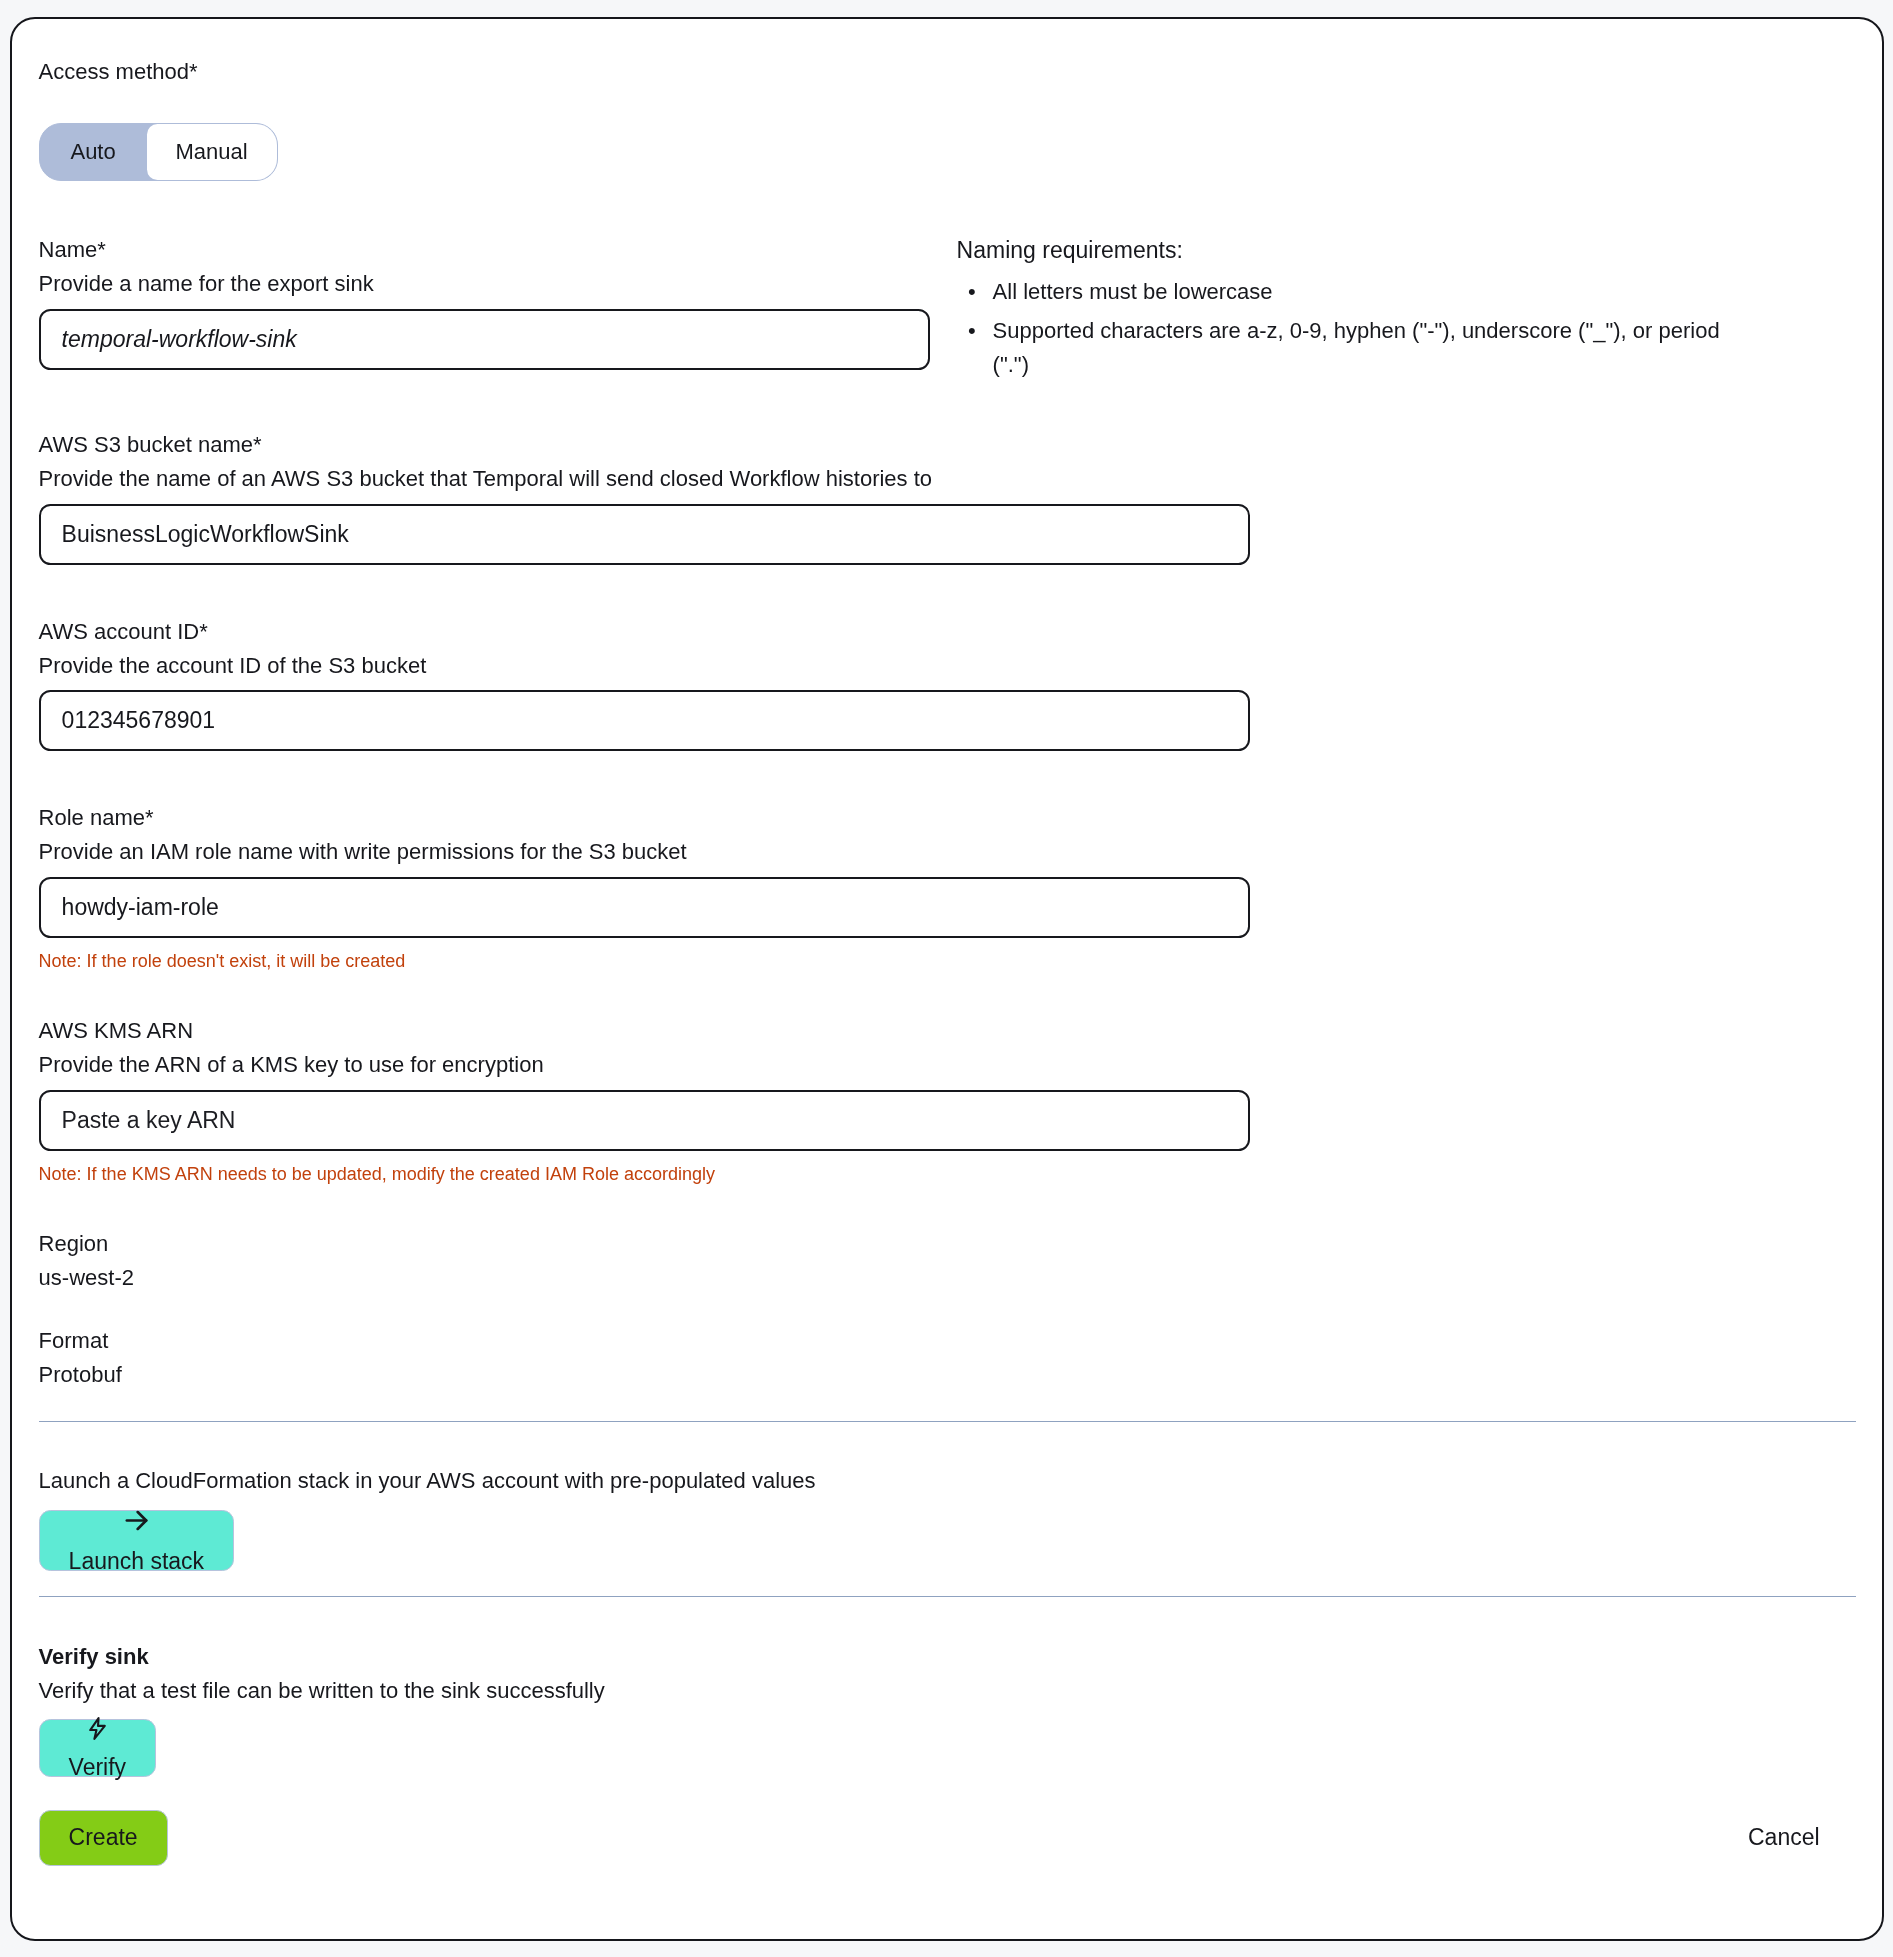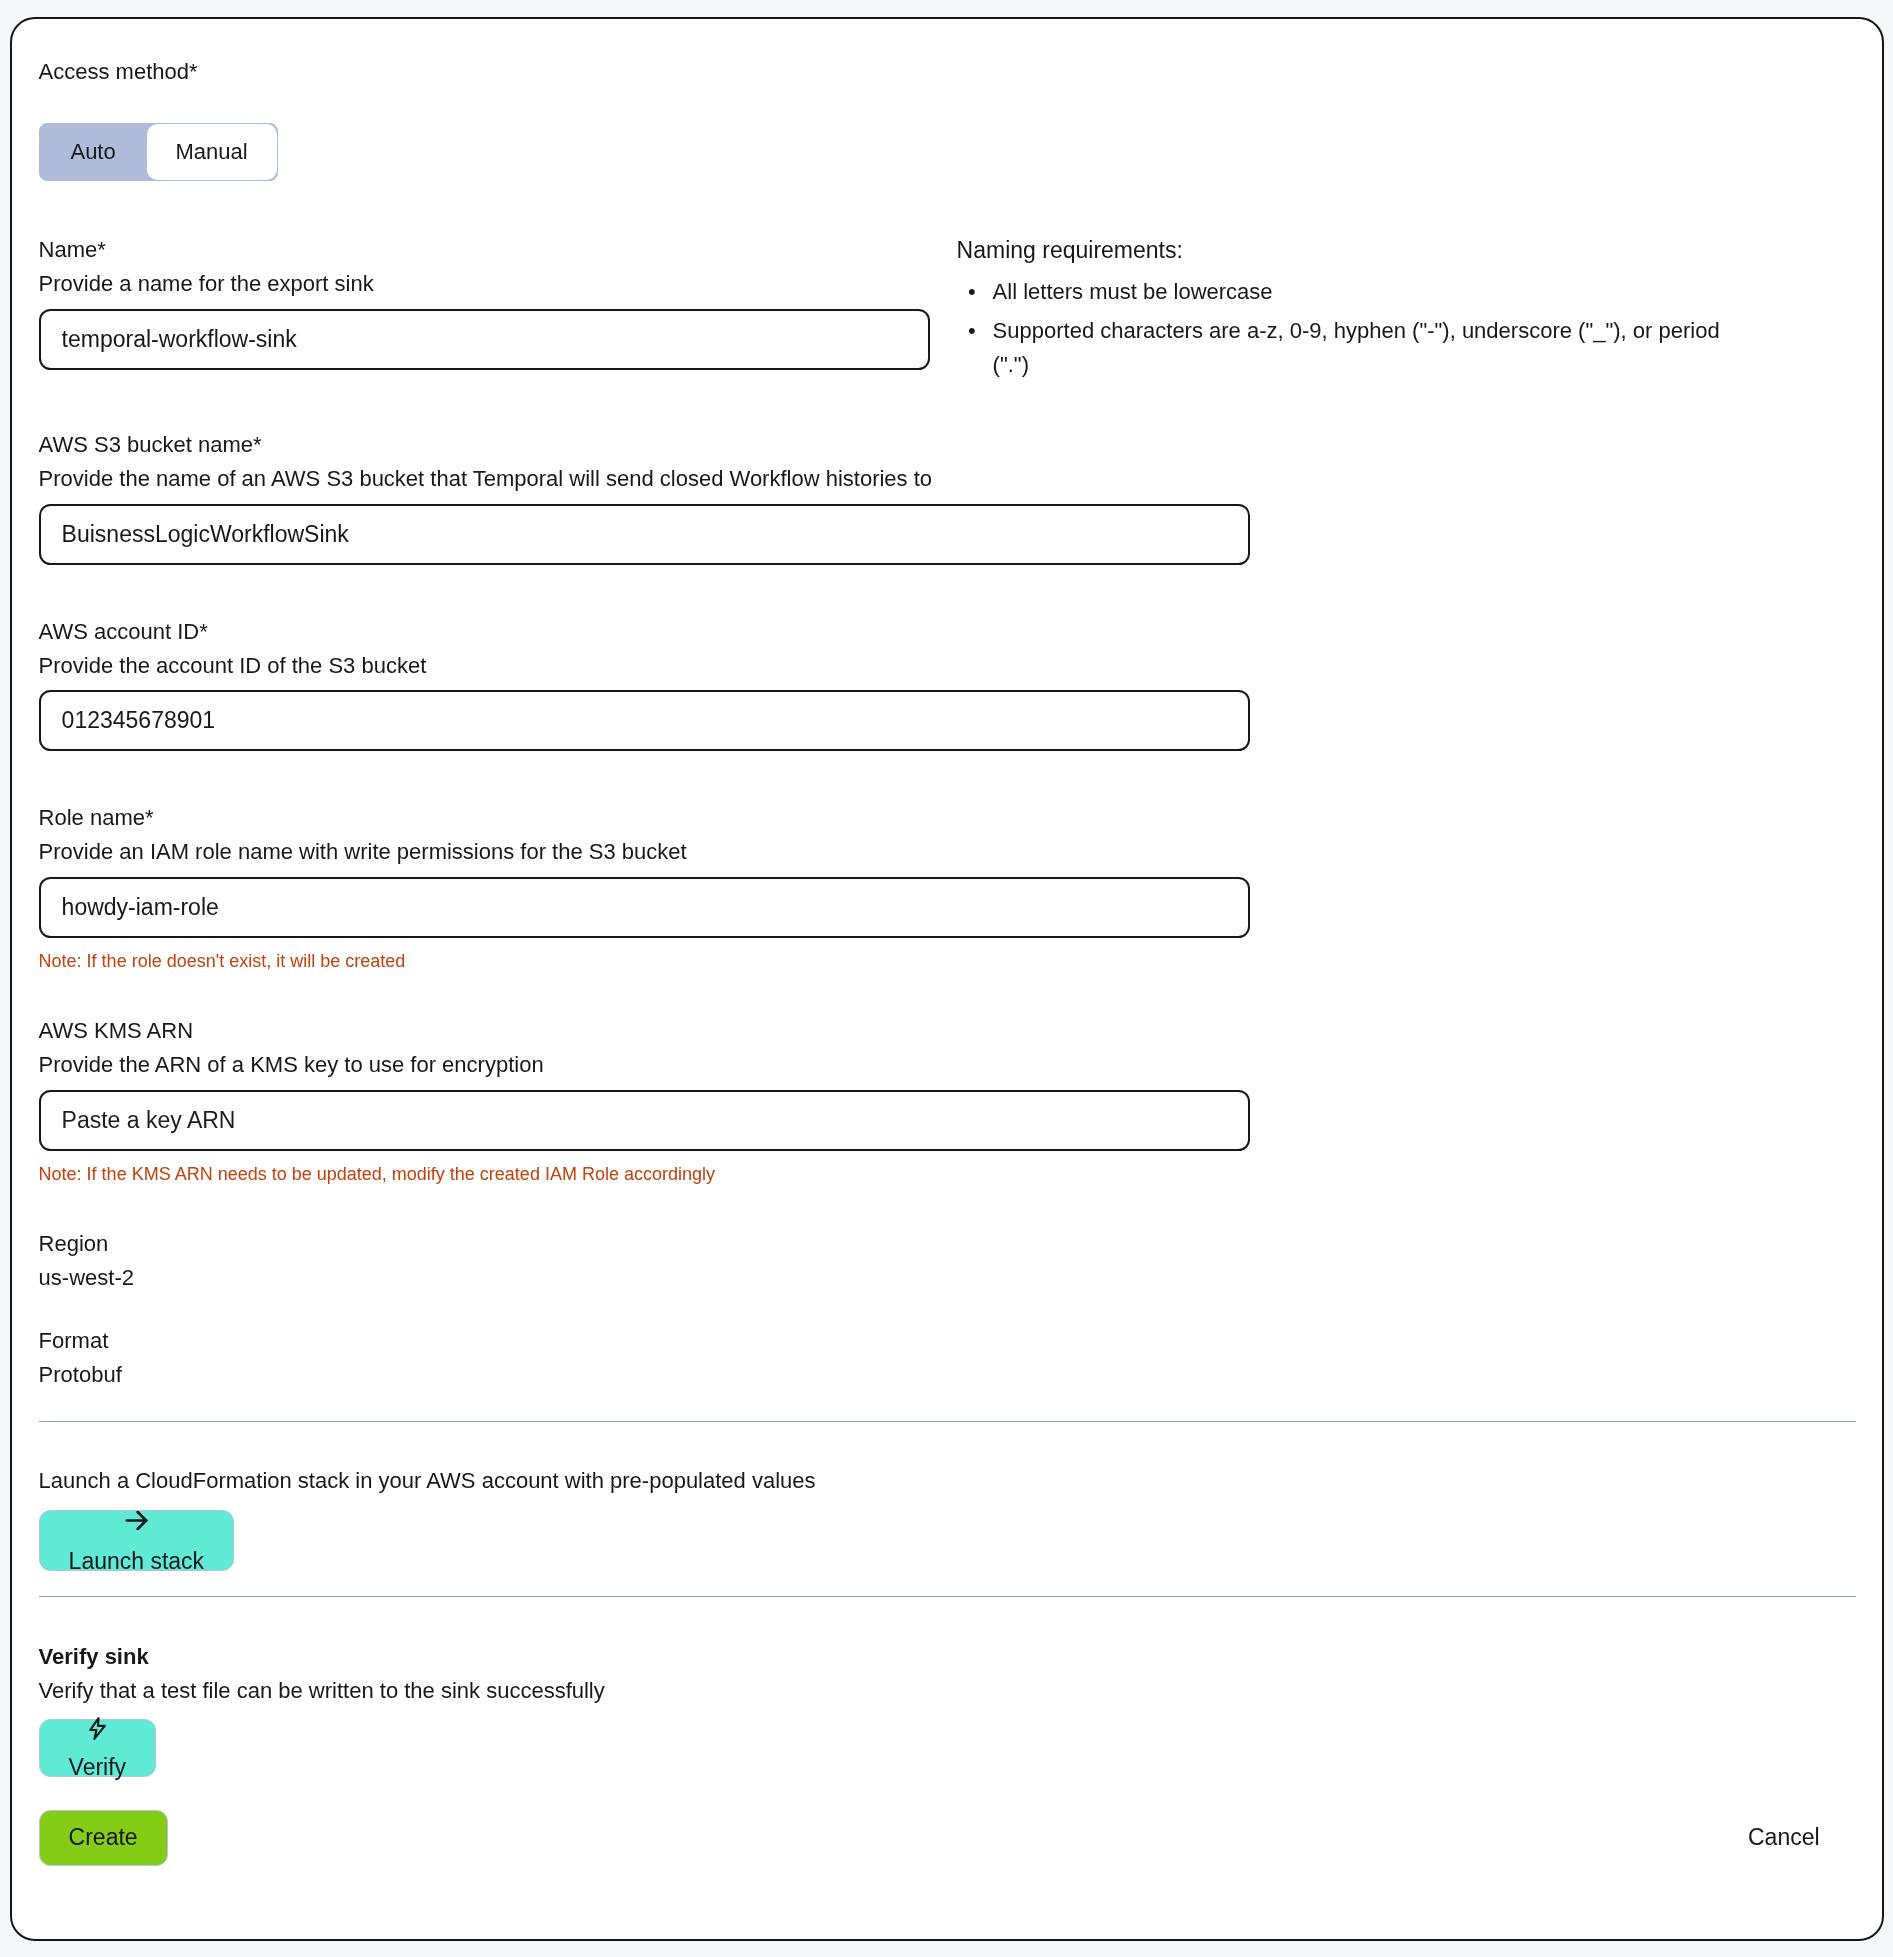--- a/index.html
+++ b/index.html
@@ -20,21 +20,21 @@
     overflow: hidden;
   }
   .field-label { font-size: 22px; line-height: 34px; }
   .field-desc  { font-size: 22px; line-height: 34px; }
 
   .seg-control {
     margin-top: 34px;
     display: inline-flex;
     height: 58px;
     border: 1.9px solid #aebcd9;
-    border-radius: 8px;
+    border-radius: 22px;
     overflow: hidden;
     background: #aebcd9;
   }
   .seg {
     font-size: 22px;
     display: flex; align-items: center; justify-content: center;
     background: transparent;
     border: none;
     cursor: pointer;
     color: #17181d;
@@ -53,21 +53,21 @@
     width: 1211px;
     border: 2.4px solid #17181d;
     border-radius: 11.5px;
     padding: 0 21px;
     font-size: 23px;
     font-family: inherit;
     color: #17181d;
     background: #fff;
     outline: none;
   }
-  .text-input.short { width: 891px; }
+  .text-input.short { width: 891px; font-style: italic; }
   .text-input::placeholder { color: #1c1d22; opacity: 1; }
 
   .reqs { margin-left: 27px; width: 899px; }
   .reqs-title { font-size: 23px; line-height: 34px; }
   .reqs-list { list-style: none; margin-top: 7.6px; width: 765px; }
   .reqs-list li {
     position: relative;
     padding-left: 36px;
     font-size: 22px;
     line-height: 34px;

